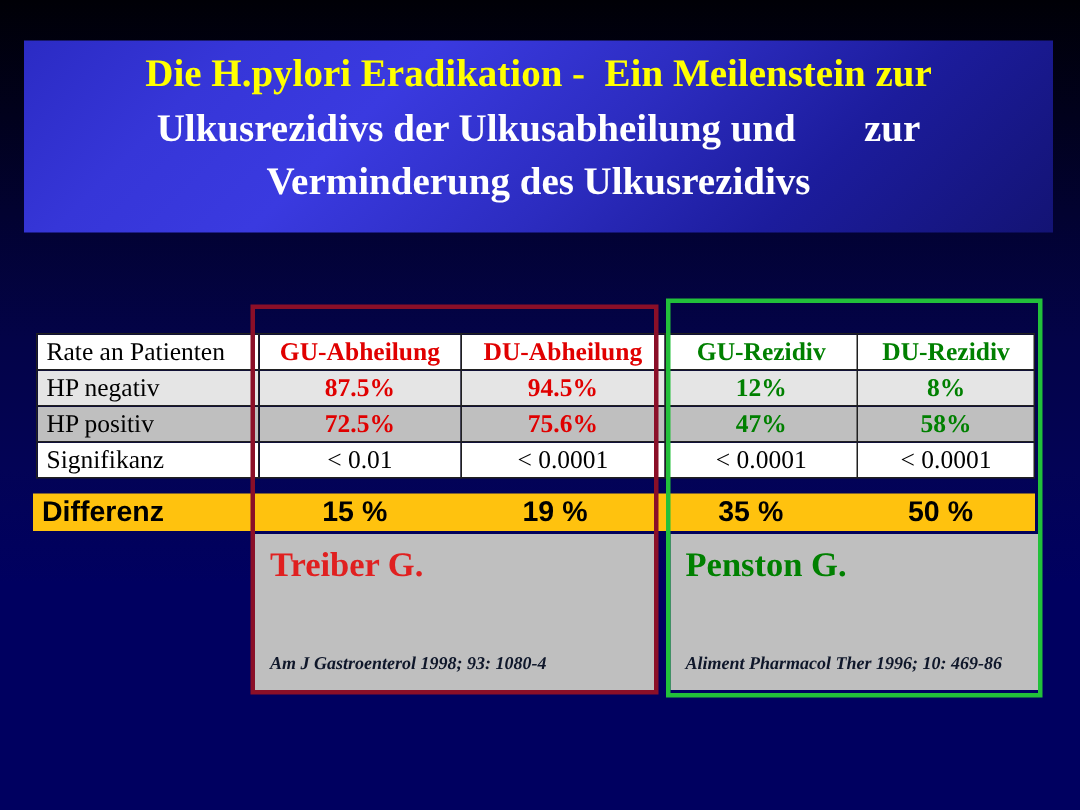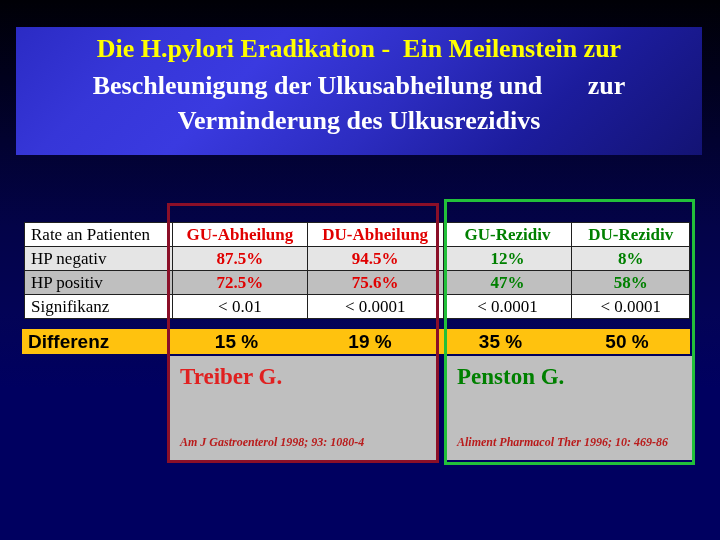--- a/index.html
+++ b/index.html
@@ -180,31 +180,31 @@
   .cit-author.red   { color: #e02020; }
   .cit-author.green { color: #008000; }
 
   .cit-ref {
     position: absolute;
     bottom: 10px;
     left: 10px;
     font-size: 12px;
     font-style: italic;
     font-weight: bold;
-    color: #b91c1c;
+    color: #0f172a;
     font-family: "Liberation Serif", serif;
     white-space: nowrap;
   }
 </style>
 </head>
 <body>
 
 <div id="title-block">
   <div class="title-line" id="title-line-1">Die H.pylori Eradikation -  Ein Meilenstein zur</div>
-  <div class="title-line" id="title-line-2">Beschleunigung der Ulkusabheilung und       zur</div>
+  <div class="title-line" id="title-line-2">Ulkusrezidivs der Ulkusabheilung und       zur</div>
   <div class="title-line" id="title-line-3">Verminderung des Ulkusrezidivs</div>
 </div>
 
 <div id="left-outline-box"></div>
 <div id="right-outline-box"></div>
 
 <table id="main-table">
   <tbody>
     <tr class="header-row">
       <td class="col-label label-cell">Rate an Patienten</td>

